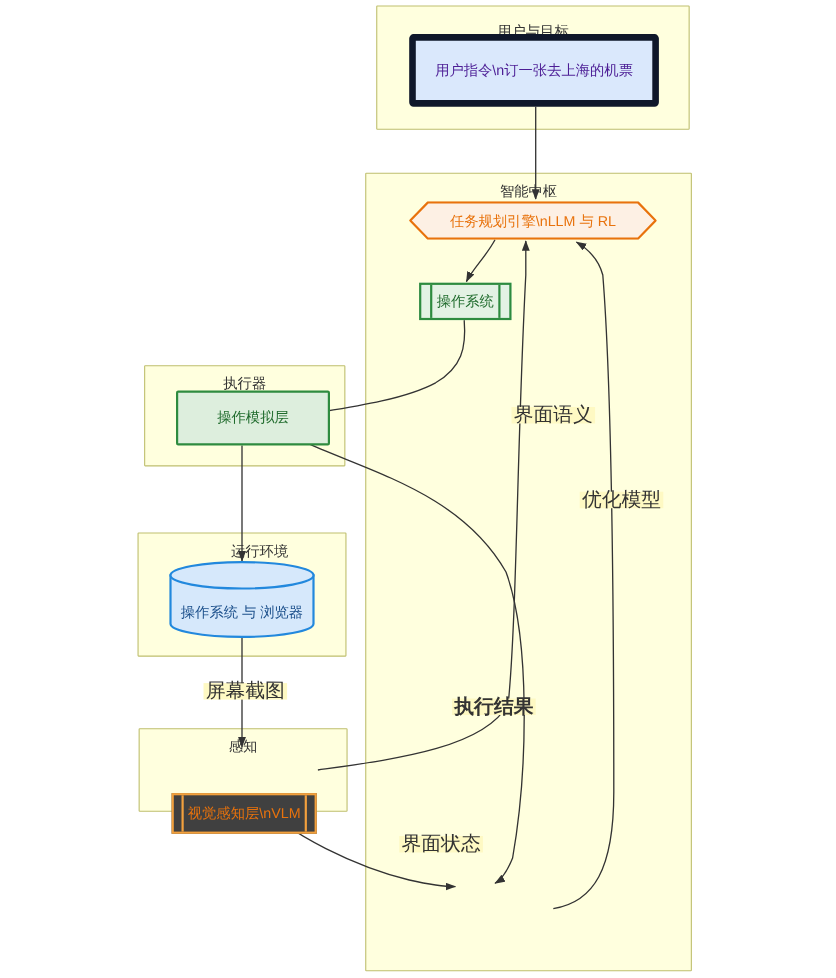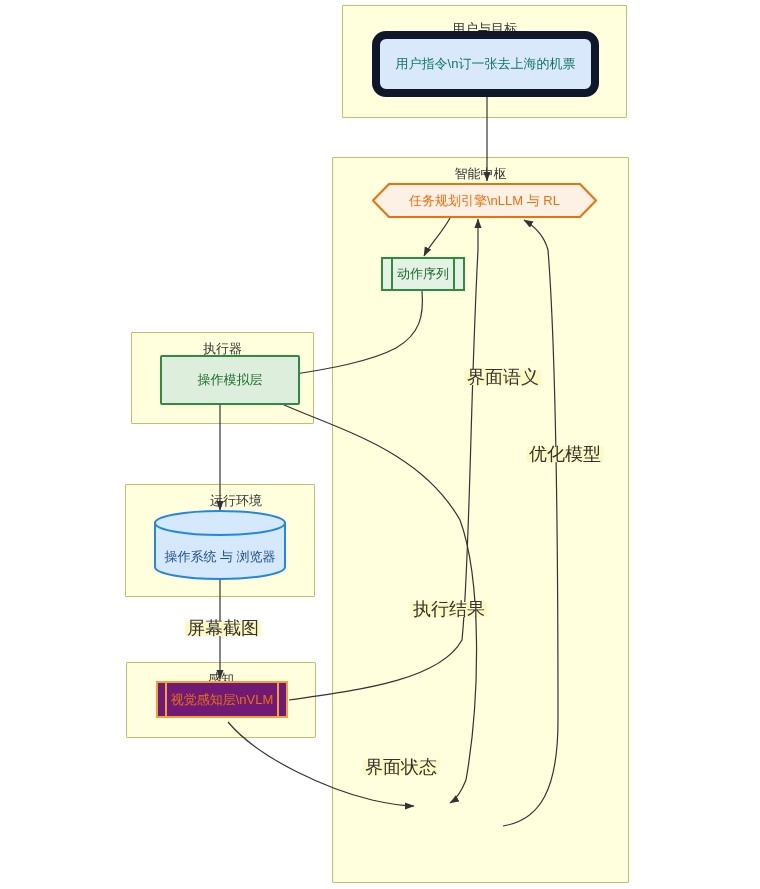--- a/index.html
+++ b/index.html
@@ -49,23 +49,23 @@
     align-items: center;
     justify-content: center;
     text-align: center;
     font-size: 13px;
     line-height: 1.35;
     padding: 2px 6px;
   }
   
   .n-blue {
     background: #dae8fc;
-    border: 8px solid #0f172a;
-    color: #0f766e;
-    border-radius: 14px;
+    border: 6px solid #0f172a;
+    color: #4c1d95;
+    border-radius: 4px;
   }
   
   .hexwrap {
     position: absolute;
   }
   .hexwrap svg { display:block; }
   .hexlabel {
     position: absolute;
     left: 0; right: 0; top: 0; bottom: 0;
     display: flex;
@@ -92,23 +92,24 @@
   .n-sub-green::after  { right: 8px; }
   
   .n-green {
     background: #ddeedd;
     border: 2px solid #2e8b3f;
     color: #1f6b2c;
     border-radius: 2px;
   }
   
   .n-sub-orange {
-    background: #701a75;
+    background: #404040;
     border: 2px solid #f2a03d;
     color: #e8720c;
+    margin-top: 40px;
   }
   .n-sub-orange::before, .n-sub-orange::after {
     content: "";
     position: absolute;
     top: 0; bottom: 0;
     width: 0;
     border-left: 2px solid #f2a03d;
   }
   .n-sub-orange::before { left: 7px; }
   .n-sub-orange::after  { right: 7px; }
@@ -191,21 +192,21 @@
   </div>
 
   <div class="hexwrap" style="left:372px; top:183px; width:225px; height:35px;">
     <svg width="225" height="35" viewBox="0 0 225 35" xmlns="http://www.w3.org/2000/svg">
       <polygon points="17,1 208,1 224,17.5 208,34 17,34 1,17.5" fill="#fdf0e4" stroke="#e8720c" stroke-width="2"></polygon>
     </svg>
     <div class="hexlabel">任务规划引擎\nLLM 与 RL</div>
   </div>
 
   <div class="node n-sub-green" style="left:381px; top:257px; width:84px; height:34px;">
-    <span>动作序列</span>
+    <span>操作系统</span>
   </div>
 
   <div class="node n-green" style="left:160px; top:355px; width:140px; height:50px;">
     <span>操作模拟层</span>
   </div>
 
   <div class="cylwrap" style="left:153px; top:510px; width:134px; height:70px;">
     <svg width="134" height="70" viewBox="0 0 134 70" xmlns="http://www.w3.org/2000/svg">
       <path d="M2,13 L2,57 A65,12 0 0 0 132,57 L132,13 Z" fill="#d6e8fb" stroke="#2288dd" stroke-width="2"></path>
       <ellipse cx="67" cy="13" rx="65" ry="12" fill="#d6e8fb" stroke="#2288dd" stroke-width="2"></ellipse>
@@ -217,17 +218,17 @@
     <span>视觉感知层\nVLM</span>
   </div>
 
 
   <div class="edge-label" style="left:185px; top:621px;">屏幕截图</div>
 
   <div class="edge-label" style="left:465px; top:370px;">界面语义</div>
 
   <div class="edge-label" style="left:527px; top:447px;">优化模型</div>
 
-  <div class="edge-label" style="left:411px; top:602px;">执行结果</div>
+  <div class="edge-label" style="left:411px; top:635px;font-weight:bold;">执行结果</div>
 
   <div class="edge-label" style="left:363px; top:760px;">界面状态</div>
 
 </div>
 
 </body></html>

